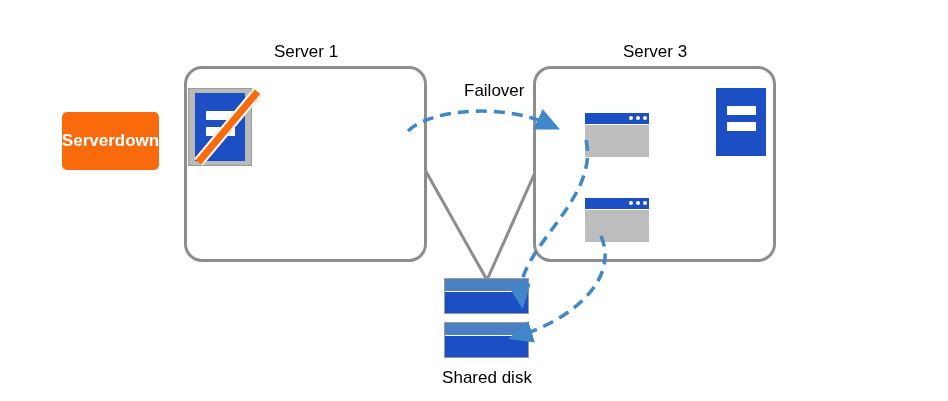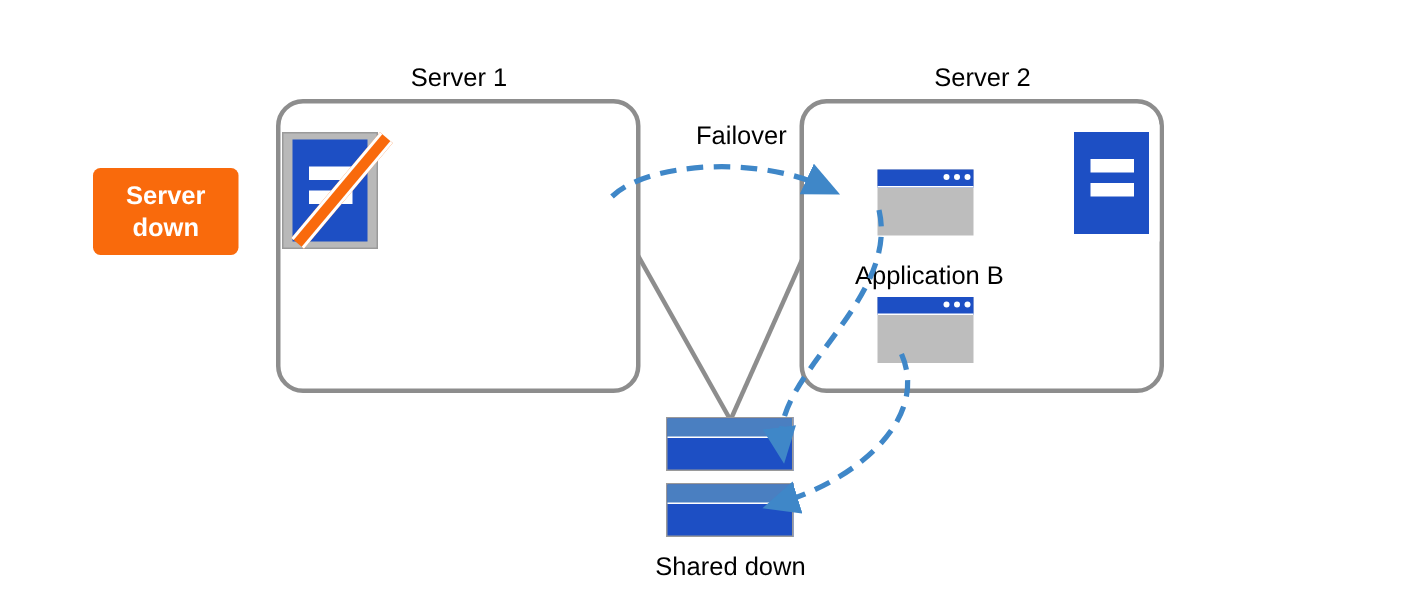--- a/index.html
+++ b/index.html
@@ -45,21 +45,21 @@
   
   #server-down-badge {
     position: absolute;
     left: 62px;
     top: 112px;
     width: 97px;
     height: 58px;
     background: #f96a0c;
     border-radius: 5px;
     display: flex;
-    flex-direction: column;
+    flex-direction: row;
     align-items: center;
     justify-content: center;
     color: #ffffff;
     font-size: 17px;
     font-weight: bold;
     line-height: 1.25;
     text-align: center;
   }
 
   
@@ -192,56 +192,55 @@
     </div>
     <div class="stripe"></div>
   </div>
 
   <div id="server-down-badge">
     <span>Server</span>
     <span>down</span>
   </div>
 
   <div class="server-box" id="server2-box"></div>
-  <div class="lbl" id="server2-title">Server 2</div>
+  <div class="lbl" id="server2-title">Server 3</div>
 
   <div class="computer" id="computer2">
     <div class="frame"></div>
     <div class="screen">
       <div class="bar bar1"></div>
       <div class="bar bar2"></div>
     </div>
   </div>
 
   <div class="appwin" id="app-a-icon">
     <div class="titlebar">
       <span class="dot d1"></span>
       <span class="dot d2"></span>
       <span class="dot d3"></span>
     </div>
   </div>
 
-  <div class="lbl" id="app-b-label">Application  B</div>
   <div class="appwin" id="app-b-icon">
     <div class="titlebar">
       <span class="dot d1"></span>
       <span class="dot d2"></span>
       <span class="dot d3"></span>
     </div>
   </div>
 
   <div id="disk">
     <div class="disk-unit" id="disk-unit-1">
       <div class="top"></div>
     </div>
     <div class="disk-unit" id="disk-unit-2">
       <div class="top"></div>
     </div>
   </div>
-  <div class="lbl" id="shared-disk-label">Shared down</div>
+  <div class="lbl" id="shared-disk-label">Shared disk</div>
 
   <div class="lbl" id="failover-label">Failover</div>
 
   <svg class="overlay">
     <defs>
       <marker id="arrowblue" markerWidth="7" markerHeight="7" refX="3.2" refY="3.2" orient="auto">
         <path d="M0,0 L7,3.2 L0,6.4 z" fill="#3f87c8"></path>
       </marker>
     </defs>
     <path d="M408,131 C432,108 505,104 548,124" fill="none" stroke="#3f87c8" stroke-width="3.5" stroke-dasharray="11,7" marker-end="url(#arrowblue)"></path>

